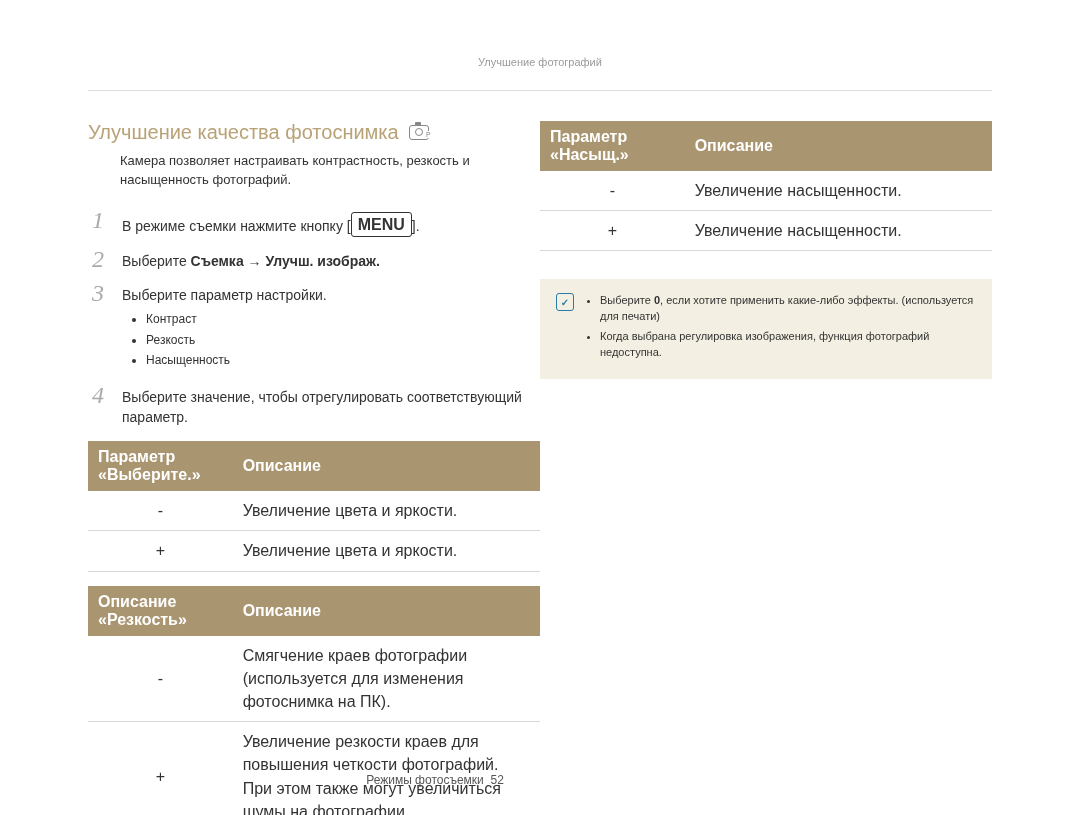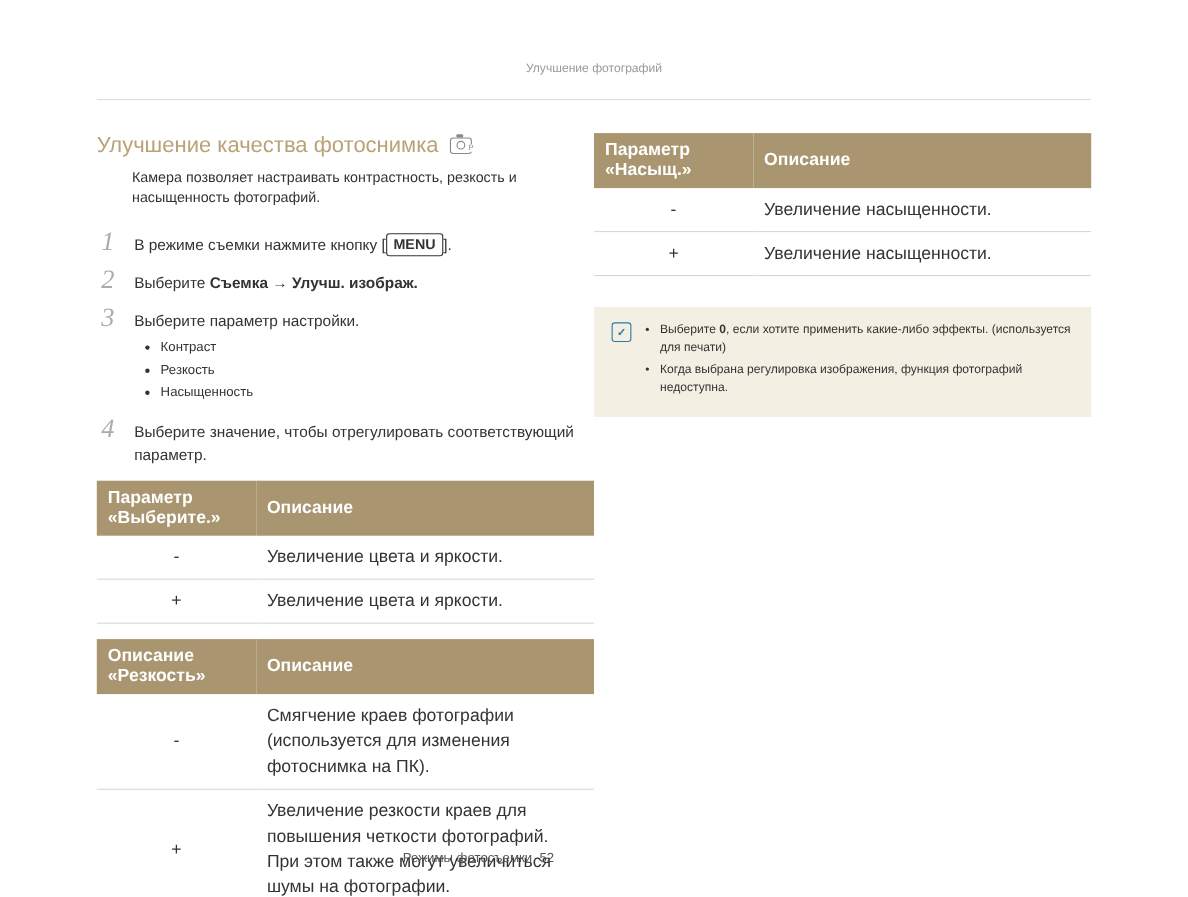--- a/index.html
+++ b/index.html
@@ -65,21 +65,21 @@
       line-height: 1.45;
       padding-top: 4px;
       flex: 1;
     }
     .menu-box {
       display: inline-block;
       border: 1.5px solid #333;
       border-radius: 3px;
       padding: 0 6px;
       font-weight: bold;
-      font-size: 13px;
+      font-size: 16px;
       vertical-align: 1px;
     }
     .step .bullets {
       list-style: disc;
       padding-left: 24px;
       font-size: 12px;
       margin-top: 6px;
     }
     .step .bullets li { margin-bottom: 3px; }
     table.params {

